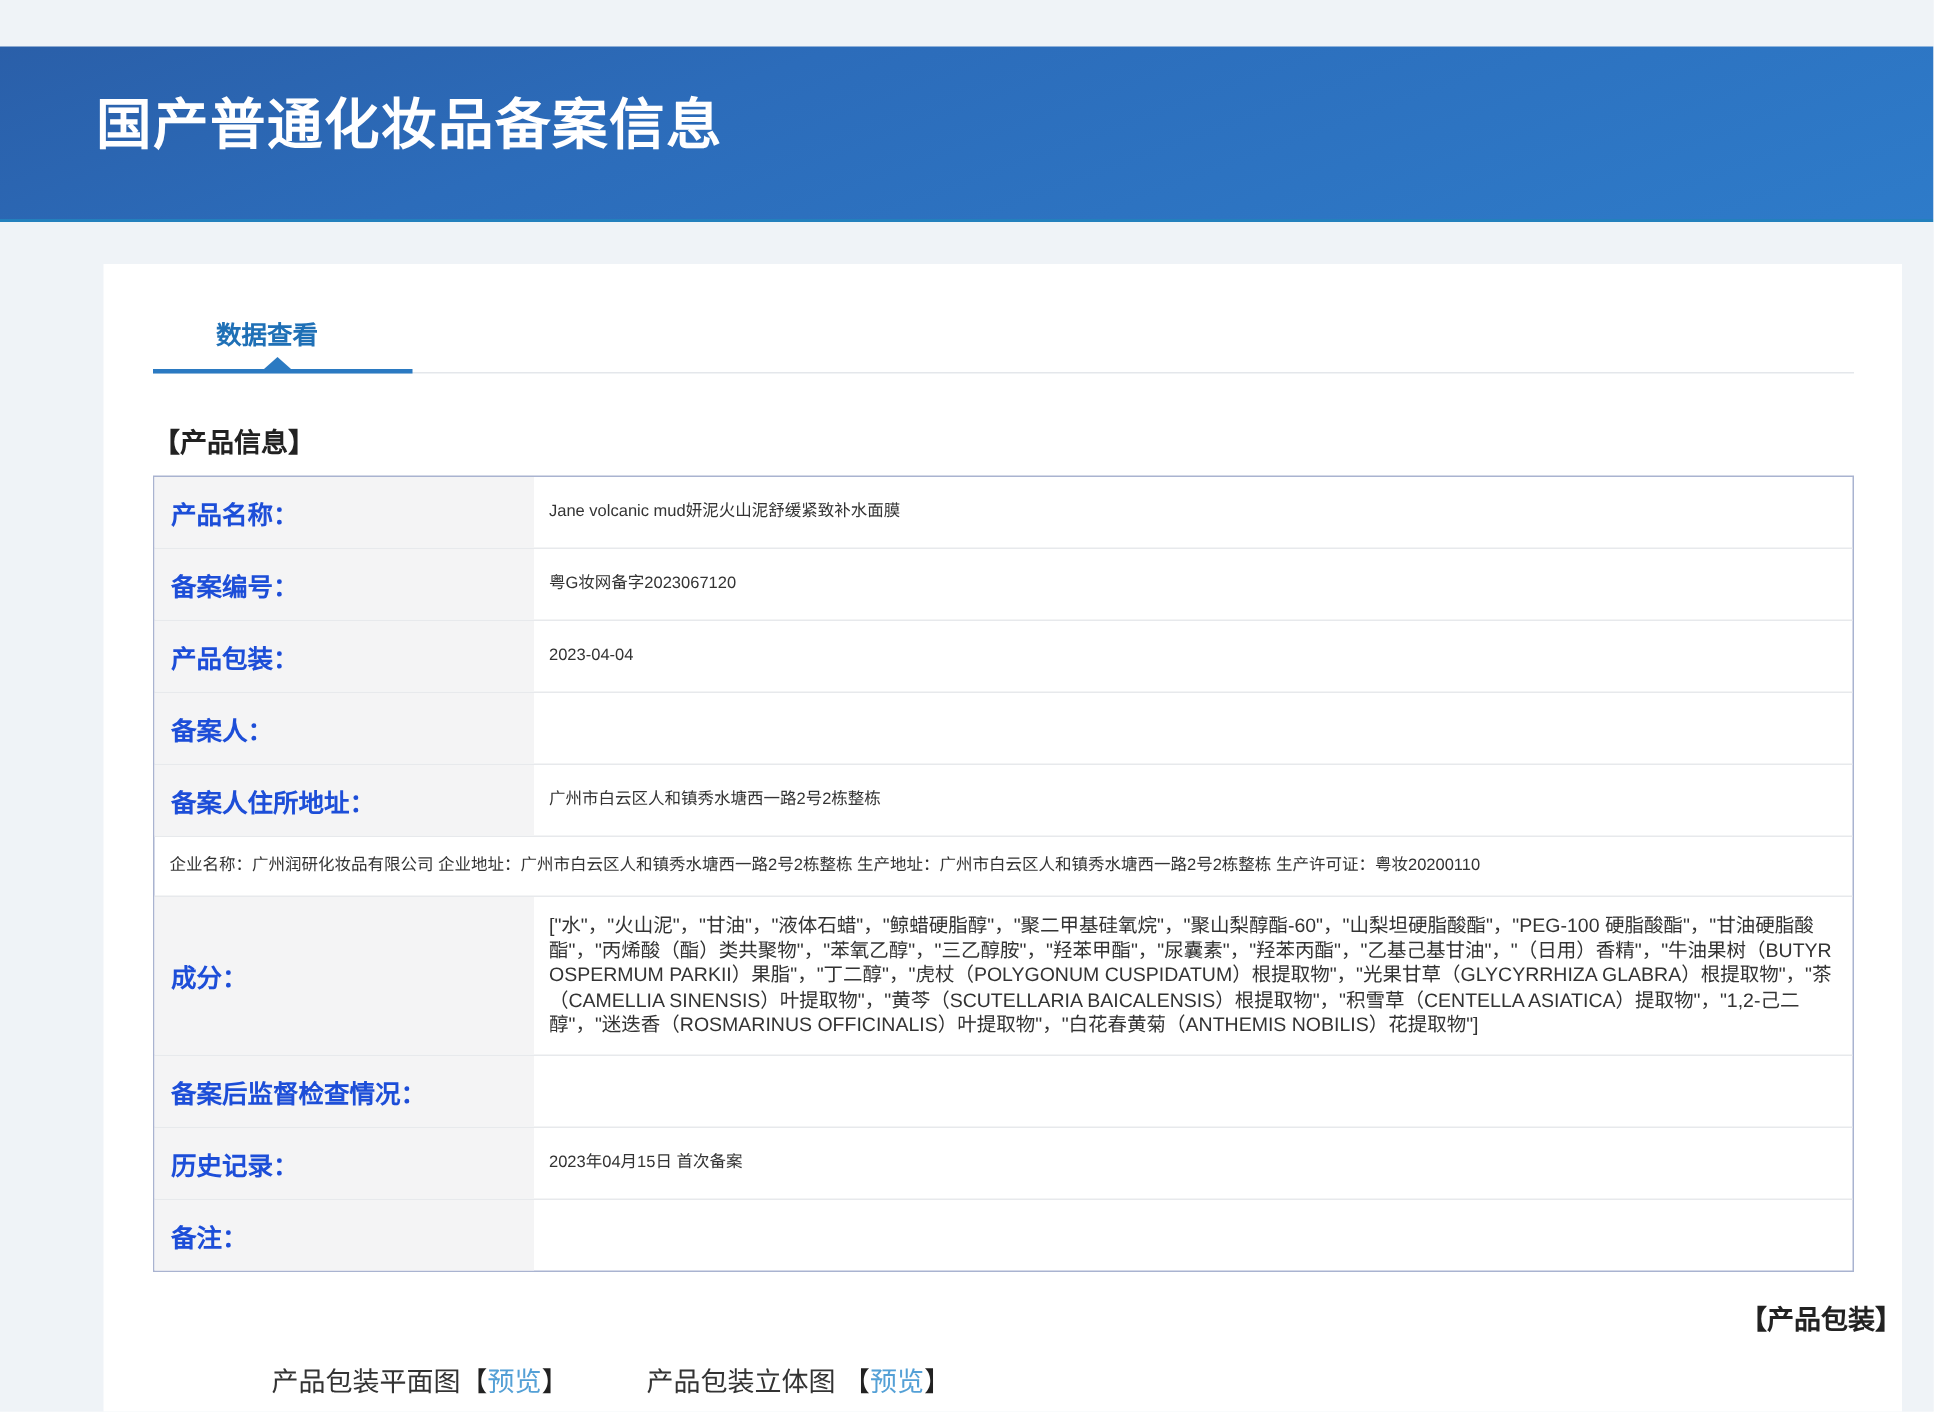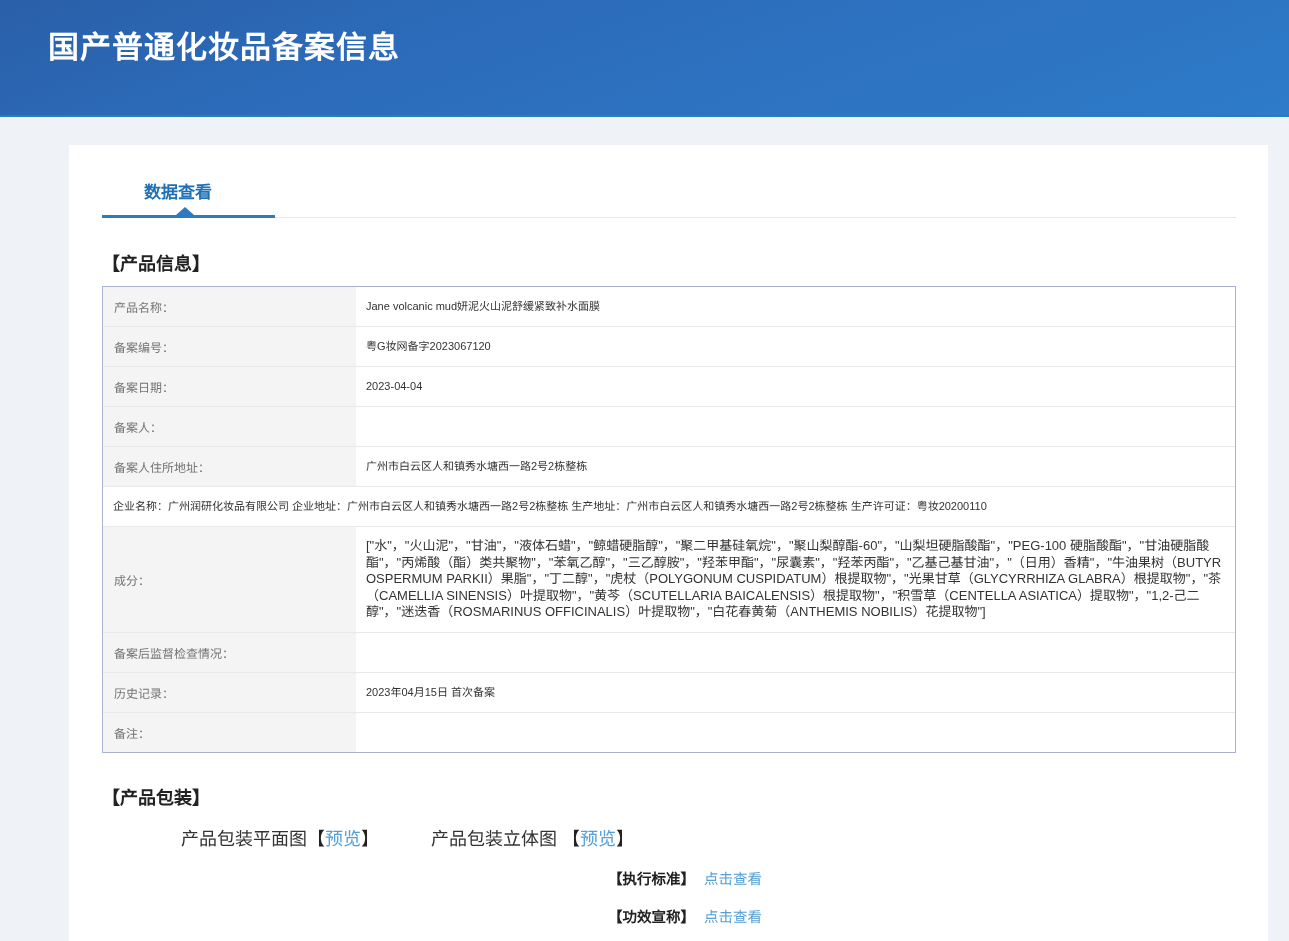--- a/index.html
+++ b/index.html
@@ -11,24 +11,25 @@
     overflow: hidden;
   }
   
   .page-header {
     height: 117px;
     background: linear-gradient(160deg, #2a5fa9 0%, #2c6cba 35%, #2e7bc9 100%);
     border-bottom: 2px solid #2380bd;
   }
   .page-header h1 {
     color: #ffffff;
-    font-size: 31px;
+    font-size: 37px;
     font-weight: bold;
     letter-spacing: 1px;
-    padding: 22px 0 0 48px;
+    padding: 22px 0 0 64px;
+    margin-top: 31px;
   }
   
   .card {
     width: 1199px;
     margin: 28px 0 0 69px;
     background: #ffffff;
     min-height: 758px;
     padding-top: 33px;
     padding-bottom: 40px;
   }
@@ -74,23 +75,23 @@
     margin: 11px 0 0 33px;
     width: 1134px;
     border: 1px solid #a9b3d0;
   }
   .trow { display: flex; border-bottom: 1px solid #e7e9ec; }
   .trow:last-child { border-bottom: none; }
   .tlabel {
     width: 253px;
     min-height: 39px;
     background: #f4f4f5;
-    font-size: 12px;
-    font-weight: normal;
-    color: #737373;
+    font-size: 17px;
+    font-weight: bold;
+    color: #1d4ed8;
     padding: 11px 8px 11px 11px;
     display: flex;
     align-items: center;
     flex-shrink: 0;
   }
   .tvalue {
     flex: 1;
     font-size: 11px;
     color: #333;
     padding: 11px 12px 11px 10px;
@@ -135,21 +136,21 @@
   <div class="info-table">
     <div class="trow">
       <div class="tlabel">产品名称：</div>
       <div class="tvalue">Jane volcanic mud妍泥火山泥舒缓紧致补水面膜</div>
     </div>
     <div class="trow">
       <div class="tlabel">备案编号：</div>
       <div class="tvalue">粤G妆网备字2023067120</div>
     </div>
     <div class="trow">
-      <div class="tlabel">备案日期：</div>
+      <div class="tlabel">产品包装：</div>
       <div class="tvalue">2023-04-04</div>
     </div>
     <div class="trow">
       <div class="tlabel">备案人：</div>
     </div>
     <div class="trow">
       <div class="tlabel">备案人住所地址：</div>
       <div class="tvalue">广州市白云区人和镇秀水塘西一路2号2栋整栋</div>
     </div>
     <div class="trow">
@@ -166,21 +167,21 @@
     <div class="trow">
       <div class="tlabel">历史记录：</div>
       <div class="tvalue">2023年04月15日 首次备案</div>
     </div>
     <div class="trow">
       <div class="tlabel">备注：</div>
       <div class="tvalue"></div>
     </div>
   </div>
 
-  <div class="section-title" style="margin-top:30px;">【产品包装】</div>
+  <div class="section-title" style="margin-top:17px;text-align:right;">【产品包装】</div>
 
   <div class="pkg-row">
     <span class="pkg-item"><span>产品包装平面图</span><span class="bracket">【</span><a class="link">预览</a><span class="bracket">】</span></span><span class="pkg-item second"><span>产品包装立体图 </span><span class="bracket">【</span><a class="link">预览</a><span class="bracket">】</span></span>
   </div>
 
   <div class="doc-row">
     <span class="doc-label">【执行标准】</span><a class="link">点击查看</a>
   </div>
 
   <div class="doc-row">

